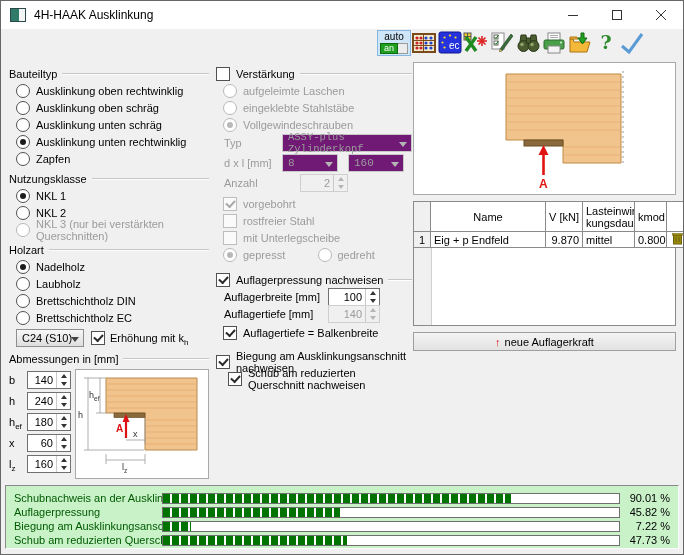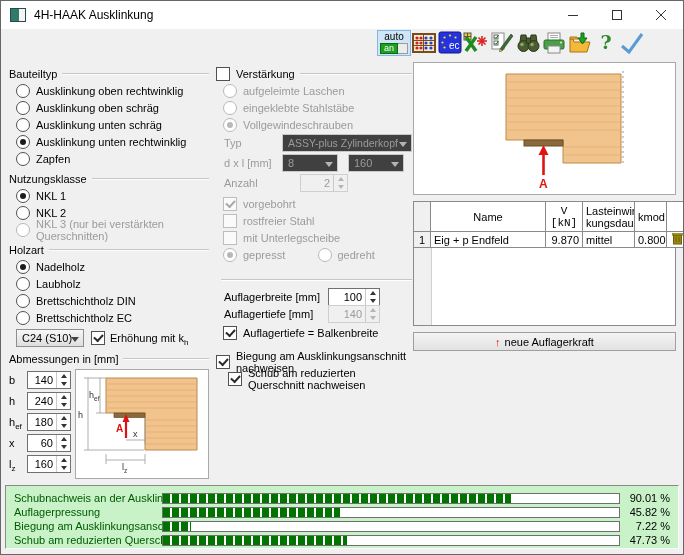--- a/index.html
+++ b/index.html
@@ -36,21 +36,21 @@
   .rb.dis.checked::after{background:#b8b8b8;}
   .cb{width:12px;height:12px;border:1px solid #515151;background:#fff;position:relative;flex:none;}
   .cb.checked::after{content:"";position:absolute;left:2px;top:2px;width:7px;height:4px;border-left:2px solid #2a2a2a;border-bottom:2px solid #2a2a2a;transform:rotate(-48deg);}
   .cb.dis{border-color:#bdbdbd;background:#fafafa;}
   .cb.dis.checked::after{border-color:#a8a8a8;}
   .lbl-dis{color:#9b9b9b;}
   .sub{font-size:8px;position:relative;top:3px;}
   
   .sel{height:18px;border:1px solid #8f8f8f;background:linear-gradient(#f7f7f7,#dedede);display:flex;align-items:center;padding-left:5px;position:relative;box-sizing:border-box;}
   .sel .arrow{position:absolute;right:4px;top:7px;width:0;height:0;border-left:4px solid transparent;border-right:4px solid transparent;border-top:5px solid #444;}
-  .sel.dis{background:#404040;border-color:#c9c9c9;color:#9b9b9b;}
+  .sel.dis{background:#701a75;border-color:#c9c9c9;color:#9b9b9b;font-family:Liberation Mono, monospace;}
   .sel.dis .arrow{border-top-color:#b5b5b5;}
   .spin{height:18px;border:1px solid #707070;background:#fff;display:flex;box-sizing:border-box;}
   .spin .val{flex:1;text-align:right;padding:2px 3px 0 0;}
   .spin .btns{width:13px;border-left:1px solid #c9c9c9;display:flex;flex-direction:column;}
   .spin .btns span{flex:1;display:flex;align-items:center;justify-content:center;}
   .tri-up{width:0;height:0;border-left:3px solid transparent;border-right:3px solid transparent;border-bottom:4px solid #333;}
   .tri-dn{width:0;height:0;border-left:3px solid transparent;border-right:3px solid transparent;border-top:4px solid #333;}
   .spin.dis{border-color:#cfcfcf;background:#f0f0f0;}
   .spin.dis .val{color:#9b9b9b;}
   .spin.dis .tri-up{border-bottom-color:#b5b5b5;}
@@ -492,20 +492,24 @@
             <span class="rb dis checked"></span>
             <span class="lbl-dis">gepresst</span>
           </div>
         <div class="opt-row">
             <span class="rb dis"></span>
             <span class="lbl-dis">gedreht</span>
           </div>
       </div>
 
       <div class="grp-caption" style="margin-top:9px;">
+        <span style="display:flex;align-items:center;gap:6px;">
+            <span class="cb checked"></span>
+            <span class="cap">Auflagerpressung nachweisen</span>
+          </span>
         <span class="grp-line"></span>
       </div>
       <div class="ap-row">
         <span class="al">Auflagerbreite [mm]</span>
         <div class="spin" style="width:52px;">
             <span class="val">100</span>
             <span class="btns">
               <span>
                 <i class="tri-up"></i>
               </span>
@@ -573,21 +577,21 @@
             <col style="width:115px">
             <col style="width:37px">
             <col style="width:52px">
             <col style="width:32px">
             <col style="width:22px">
           </colgroup>
         <tbody>
             <tr style="height:30px;">
           <td class="gut"></td>
           <td class="hdr">Name</td>
-          <td class="hdr" style="padding:1px 1px;font-family:Liberation Mono, monospace;">V [kN]</td>
+          <td class="hdr" style="padding:1px 1px;">V [kN]</td>
           <td class="hdr pre">Lasteinwir-
 kungsdauer</td>
           <td class="hdr">kmod</td>
           <td class="hdr"></td>
         </tr>
         <tr style="height:16px;">
           <td class="gut">1</td>
           <td>Eig + p Endfeld</td>
           <td class="num">9.870</td>
           <td>mittel</td>

